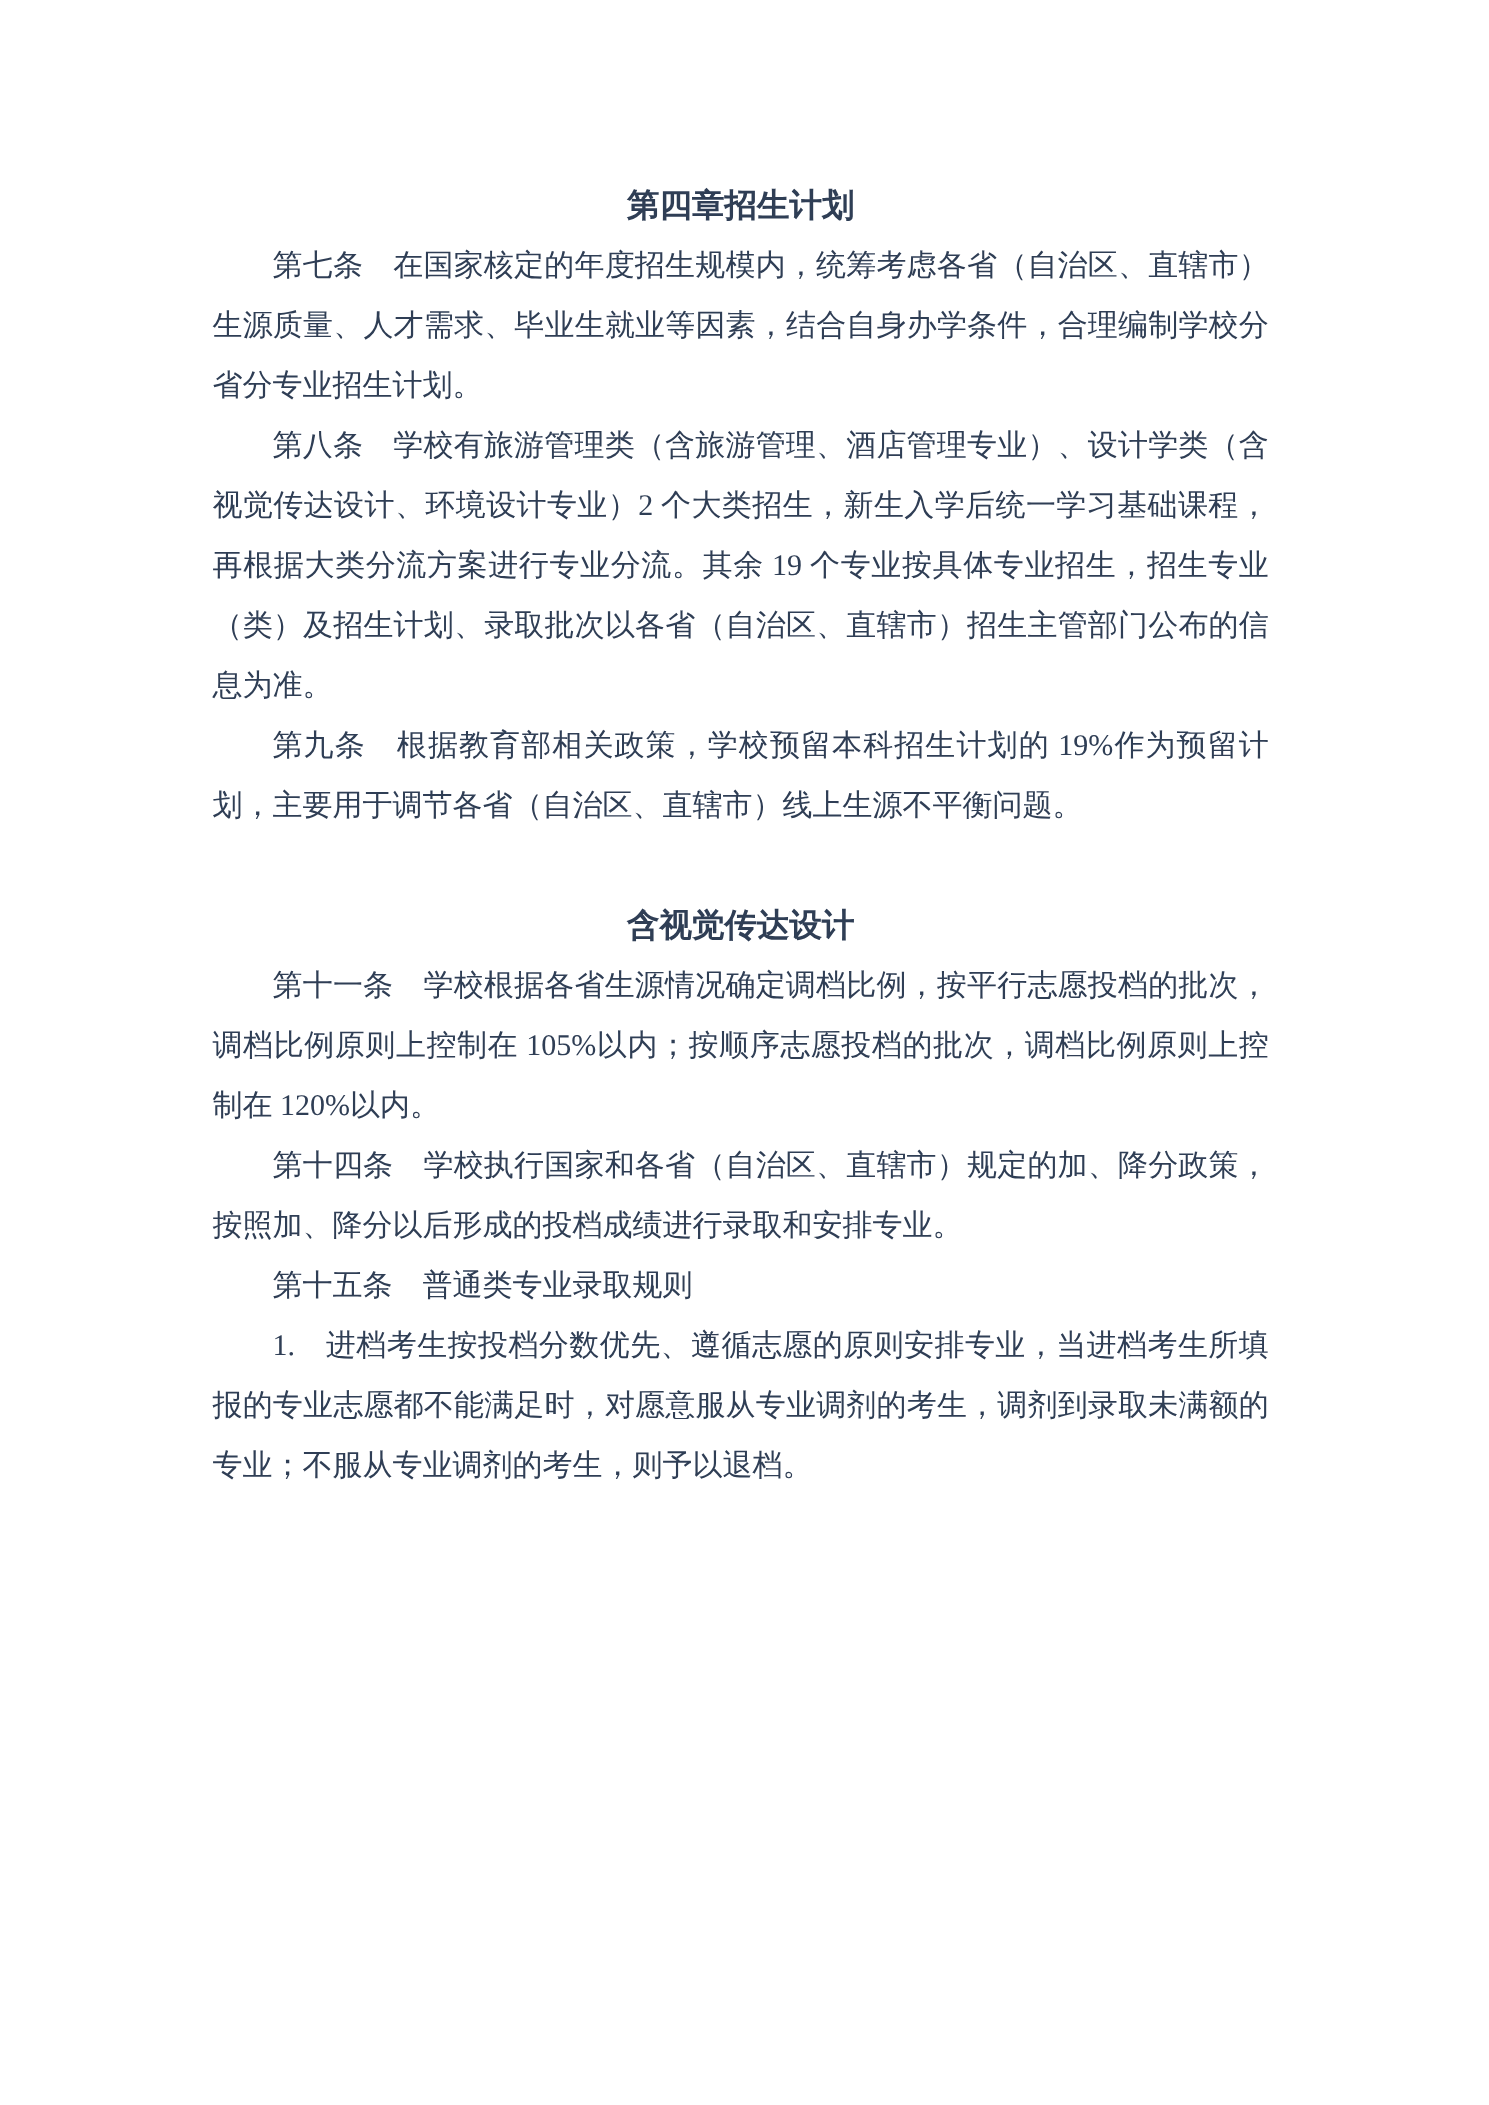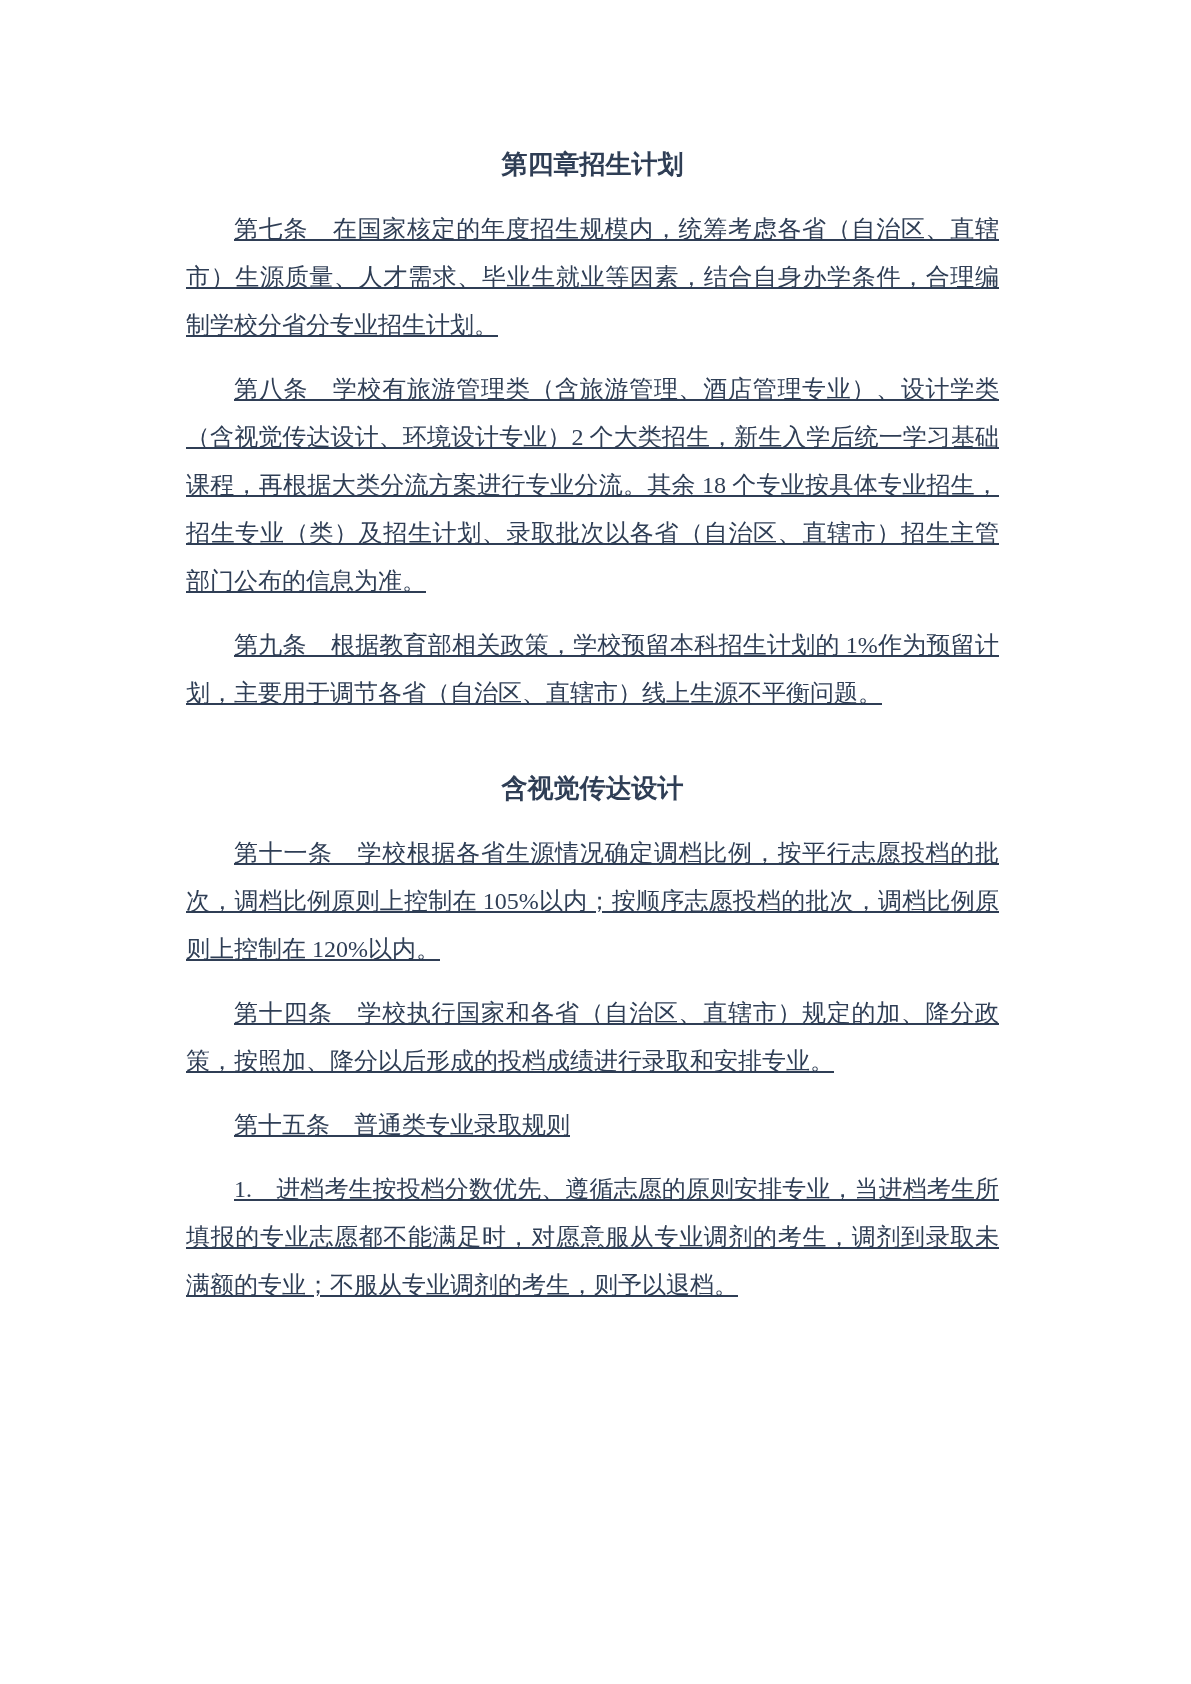--- a/index.html
+++ b/index.html
@@ -28,38 +28,37 @@
     font-size: 26px;
     line-height: 48px;
     font-weight: bold;
     text-align: center;
     text-indent: 0;
   }
   .chapter-heading.second {
     margin-top: 48px; 
   }
   .doc p {
-    margin: 16px;
+    margin: 0;
     text-indent: 2em;
-    text-decoration: underline;
   }
 </style>
 </head>
 <body>
 
 <div class="page">
   <div class="doc">
 
     <h2 class="chapter-heading">第四章招生计划</h2>
 
     <p>第七条　在国家核定的年度招生规模内，统筹考虑各省（自治区、直辖市）生源质量、人才需求、毕业生就业等因素，结合自身办学条件，合理编制学校分省分专业招生计划。</p>
 
-    <p>第八条　学校有旅游管理类（含旅游管理、酒店管理专业）、设计学类（含视觉传达设计、环境设计专业）2 个大类招生，新生入学后统一学习基础课程，再根据大类分流方案进行专业分流。其余 18 个专业按具体专业招生，招生专业（类）及招生计划、录取批次以各省（自治区、直辖市）招生主管部门公布的信息为准。</p>
+    <p>第八条　学校有旅游管理类（含旅游管理、酒店管理专业）、设计学类（含视觉传达设计、环境设计专业）2 个大类招生，新生入学后统一学习基础课程，再根据大类分流方案进行专业分流。其余 19 个专业按具体专业招生，招生专业（类）及招生计划、录取批次以各省（自治区、直辖市）招生主管部门公布的信息为准。</p>
 
-    <p>第九条　根据教育部相关政策，学校预留本科招生计划的 1%作为预留计划，主要用于调节各省（自治区、直辖市）线上生源不平衡问题。</p>
+    <p>第九条　根据教育部相关政策，学校预留本科招生计划的 19%作为预留计划，主要用于调节各省（自治区、直辖市）线上生源不平衡问题。</p>
 
     <h2 class="chapter-heading second">含视觉传达设计</h2>
 
 
     <p>第十一条　学校根据各省生源情况确定调档比例，按平行志愿投档的批次，调档比例原则上控制在 105%以内；按顺序志愿投档的批次，调档比例原则上控制在 120%以内。</p>
 
 
 
     <p>第十四条　学校执行国家和各省（自治区、直辖市）规定的加、降分政策，按照加、降分以后形成的投档成绩进行录取和安排专业。</p>
 

